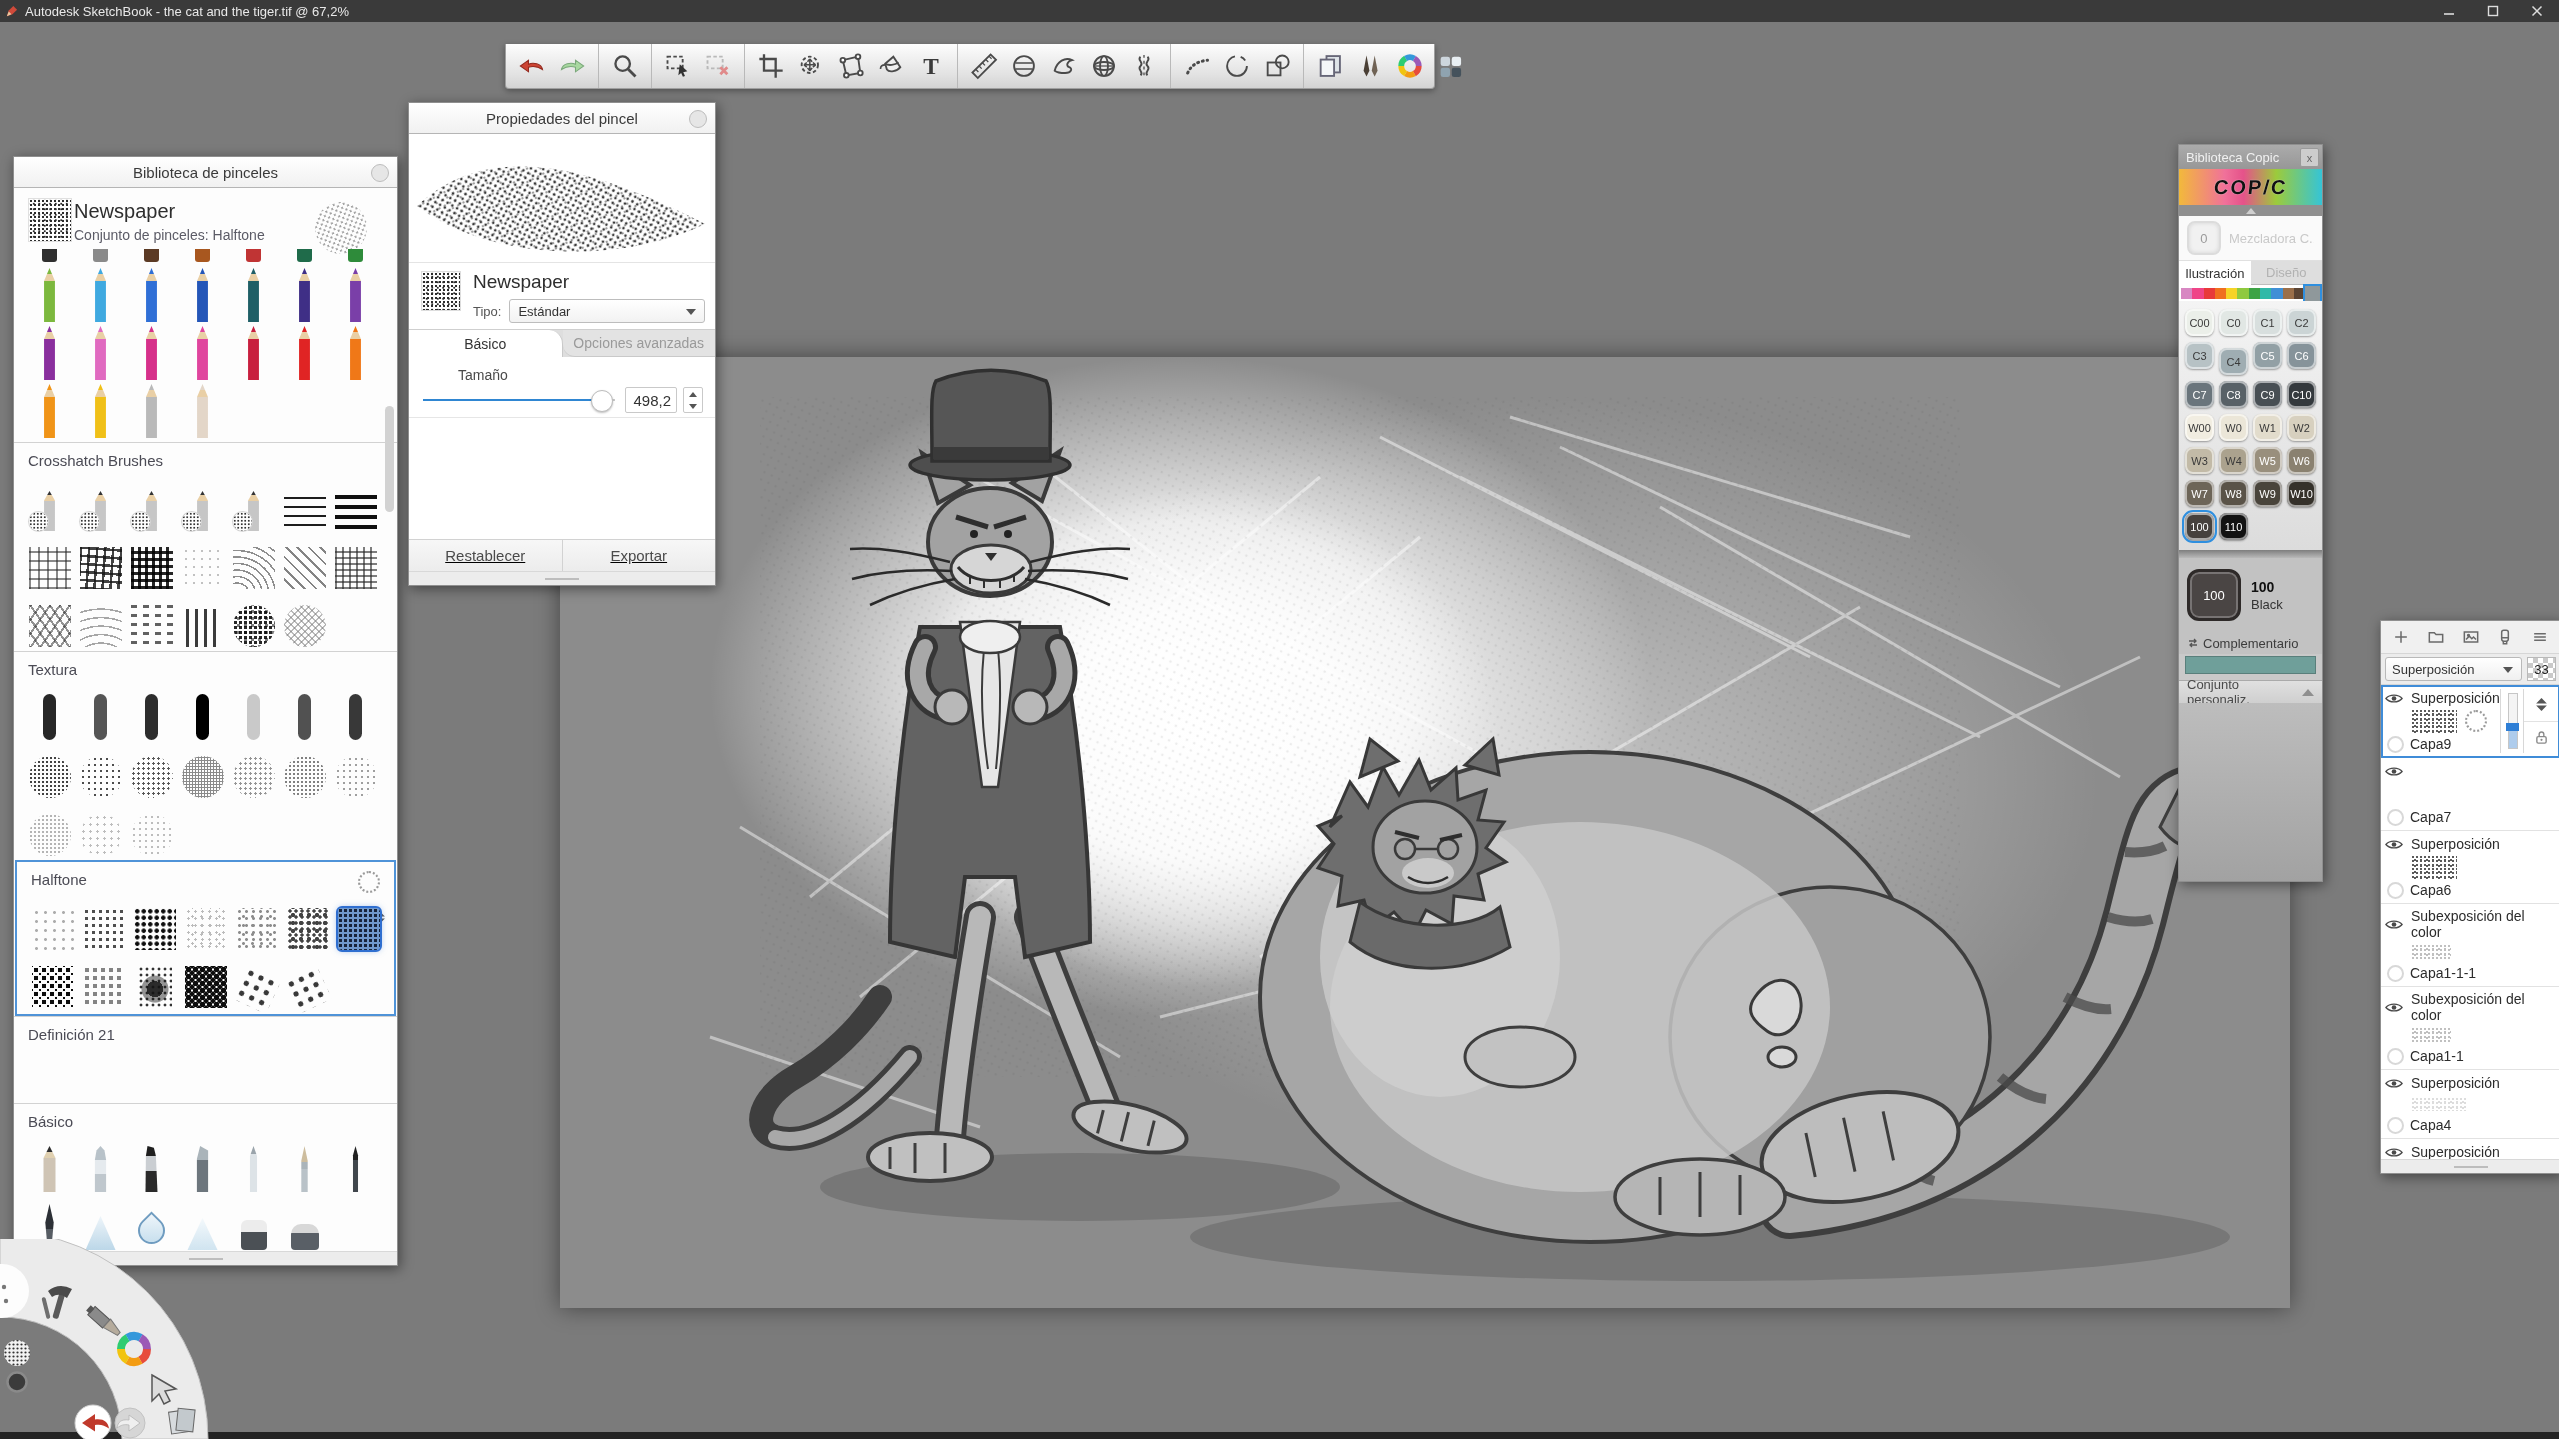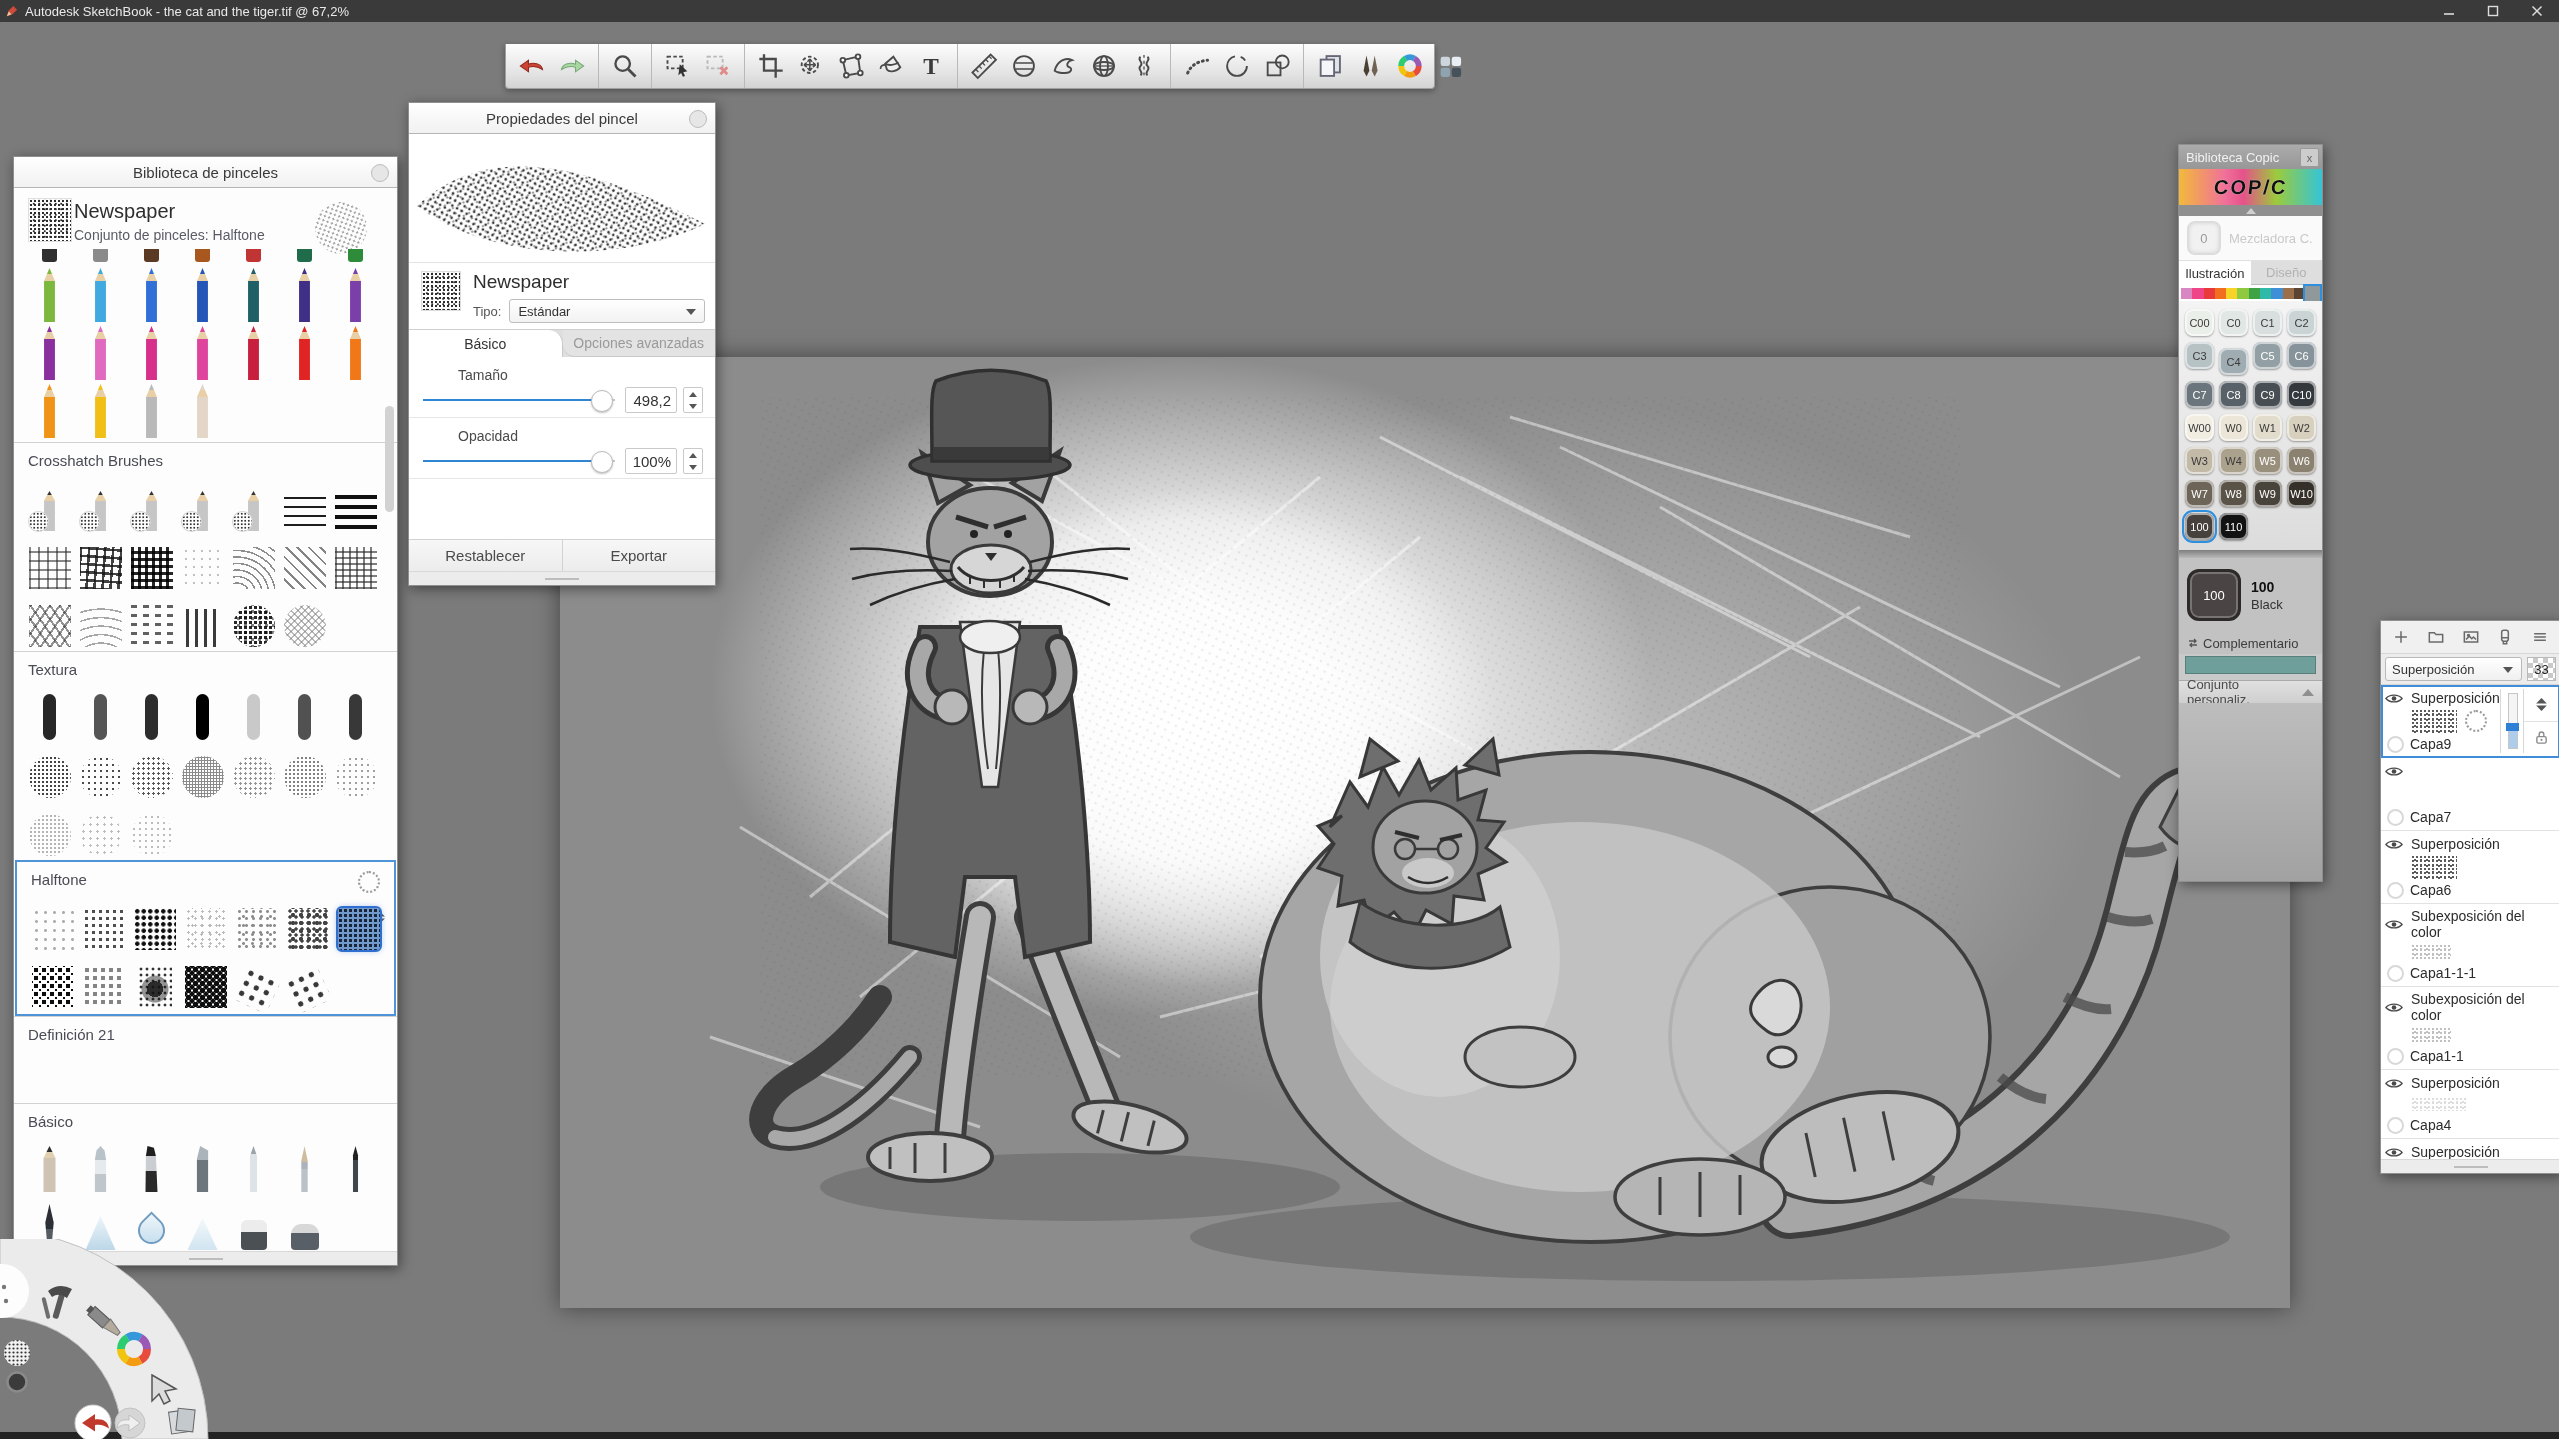--- a/index.html
+++ b/index.html
@@ -152,21 +152,21 @@
   .track .line{position:absolute;left:0;right:4px;top:9px;height:2px;background:#c9c9c9;}
   .track .fillline{position:absolute;left:0;top:9px;height:2px;background:#2f86d2;}
   .knob{position:absolute;top:0;width:20px;height:20px;border-radius:50%;background:#fff;border:1px solid #bdbdbd;box-shadow:0 1px 2px rgba(0,0,0,.25);cursor:pointer;}
   .valbox{border:1px solid #c9c9c9;border-radius:2px;background:#fff;font-size:15px;color:#333;display:flex;align-items:center;justify-content:flex-end;padding:0 5px;}
   .spin{border:1px solid #c9c9c9;border-radius:2px;display:flex;flex-direction:column;cursor:pointer;}
   .spin i{flex:1;display:flex;align-items:center;justify-content:center;}
   .spin i b{width:0;height:0;border-left:4px solid transparent;border-right:4px solid transparent;}
   .spin .up b{border-bottom:5px solid #555;}
   .spin .dn b{border-top:5px solid #555;}
   .propfill{flex:1;background:#fff;}
-  .btnrow{display:flex;height:31px;border-top:1px solid #d2d2d2;background:linear-gradient(180deg,#f7f7f7,#ececec);}
+  .btnrow{display:flex;height:31px;border-top:1px solid #d2d2d2;background:linear-gradient(180deg,#f7f7f7,#ececec);text-decoration:underline;}
   .pbtn{flex:1;display:flex;align-items:center;justify-content:center;font-size:15px;color:#4a4a4a;background:none;border:none;border-right:1px solid #d2d2d2;cursor:pointer;}
   .pbtn:last-child{border-right:none;}
   
   .copic{left:2178px;top:144px;width:143px;height:736px;display:flex;flex-direction:column;background:#c9c9c9;}
   .chead{height:24px;background:linear-gradient(180deg,#ababab,#979797);display:flex;align-items:center;font-size:13px;color:#f1f1f1;padding-left:7px;position:relative;}
   .cclose{position:absolute;right:3px;top:3px;width:17px;height:17px;background:#cdcdcd;border:1px solid #9a9a9a;border-radius:2px;
           font-size:11px;color:#666;display:flex;align-items:center;justify-content:center;cursor:pointer;}
   .clogo{height:36px;background:linear-gradient(90deg,#f2b93b,#f0719a 32%,#e5528a 45%,#9ccb3b 68%,#35c4d7);
          display:flex;align-items:center;justify-content:center;}
   .clogotext{font-size:20px;font-weight:800;color:#111;letter-spacing:2px;transform:skewX(-6deg);
@@ -942,37 +942,20 @@
       <span class="valbox">498,2</span>
       <span class="spin">
           <i class="up">
             <b></b>
           </i>
           <i class="dn">
             <b></b>
           </i>
         </span>
     </div>
-    <div class="sliderrow">
-      <span class="sliderlabel">Opacidad</span>
-      <span class="track">
-          <i class="line"></i>
-          <i class="fillline" id="fill1" style="width: calc(93% - 10px);"></i>
-          <i class="knob" id="knob1" style="left: calc(93% - 14px);"></i>
-        </span>
-      <span class="valbox">100%</span>
-      <span class="spin">
-          <i class="up">
-            <b></b>
-          </i>
-          <i class="dn">
-            <b></b>
-          </i>
-        </span>
-    </div>
     <div class="propfill"></div>
     <div class="btnrow">
       <button class="pbtn">Restablecer</button>
       <button class="pbtn">Exportar</button>
     </div>
     <div class="rstrip">
         <i></i>
       </div>
   </div>
 

